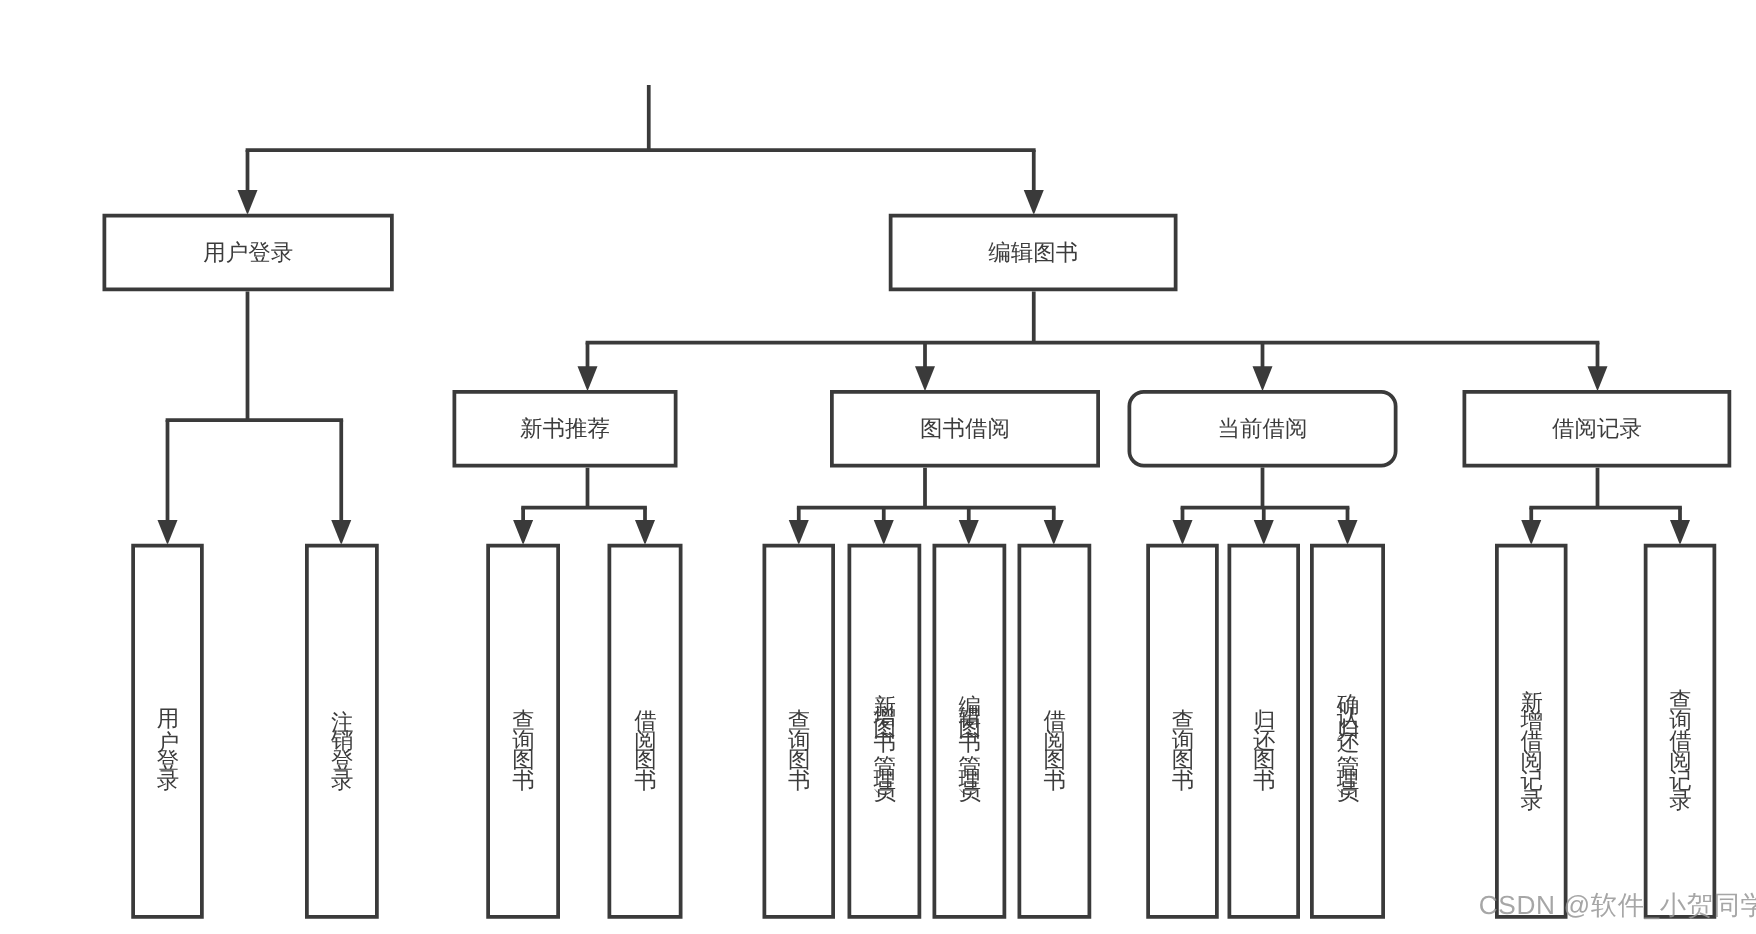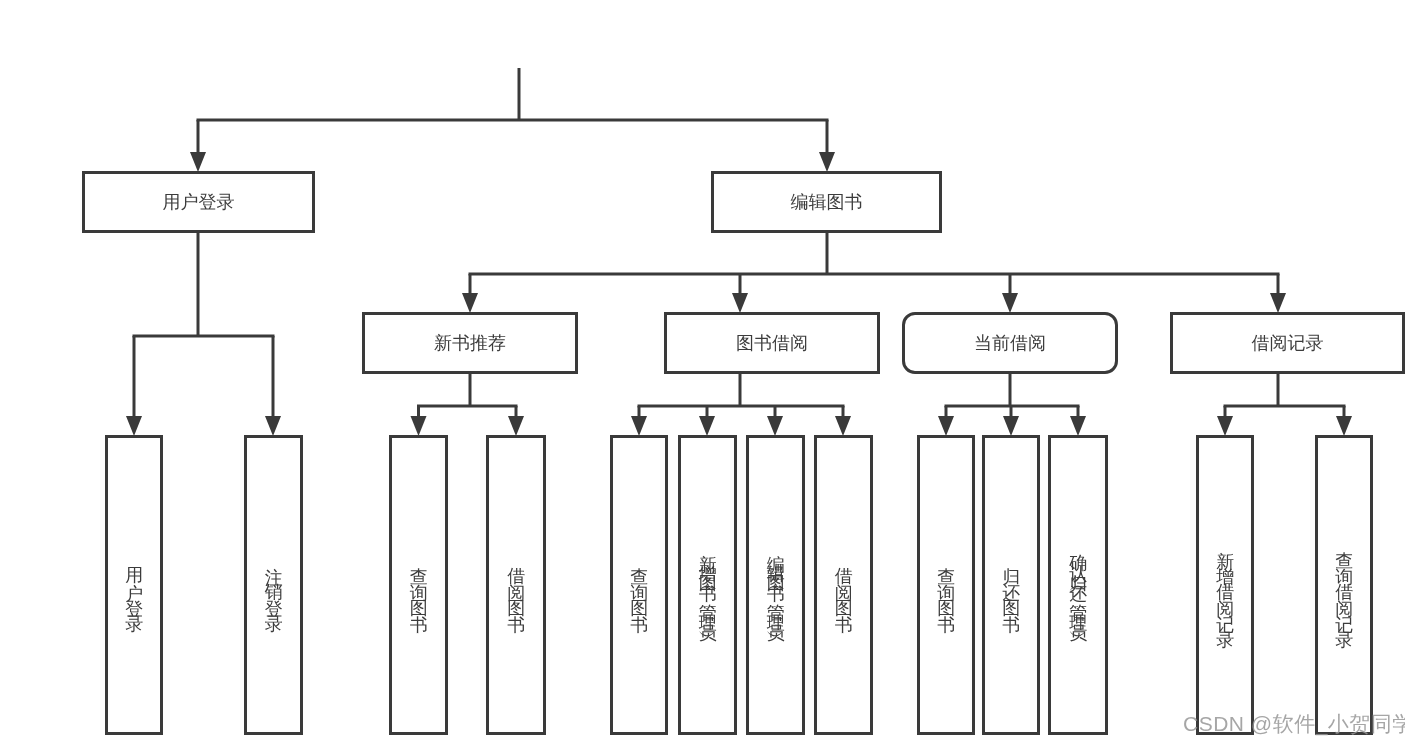--- a/index.html
+++ b/index.html
@@ -118,30 +118,30 @@
   </svg>
 
 
   <div class="box l2-box" style="left:82px;width:233px;">
     <span>用户登录</span>
   </div>
   <div class="box l2-box" style="left:711px;width:231px;">
     <span>编辑图书</span>
   </div>
 
-  <div class="box l3-box" style="left:362px;width:216px;">
+  <div class="box l3-box" style="left:362px;width:180px;">
     <span>新书推荐</span>
   </div>
   <div class="box l3-box" style="left:632px;width:216px;margin-left:32px;">
     <span>图书借阅</span>
   </div>
   <div class="box l3-box" style="left:902px;width:216px;border-radius:13px;">
     <span>当前借阅</span>
   </div>
-  <div class="box l3-box" style="left:1170px;width:235px;">
+  <div class="box l3-box" style="left:1170px;width:215px;">
     <span>借阅记录</span>
   </div>
 
   <div class="box leaf" style="left:105px;width:58px;">
     <span class="vtext">用户登录</span>
   </div>
   <div class="box leaf" style="left:244px;width:59px;">
     <span class="vtext">注销登录</span>
   </div>
   <div class="box leaf" style="left:389px;width:59px;">

